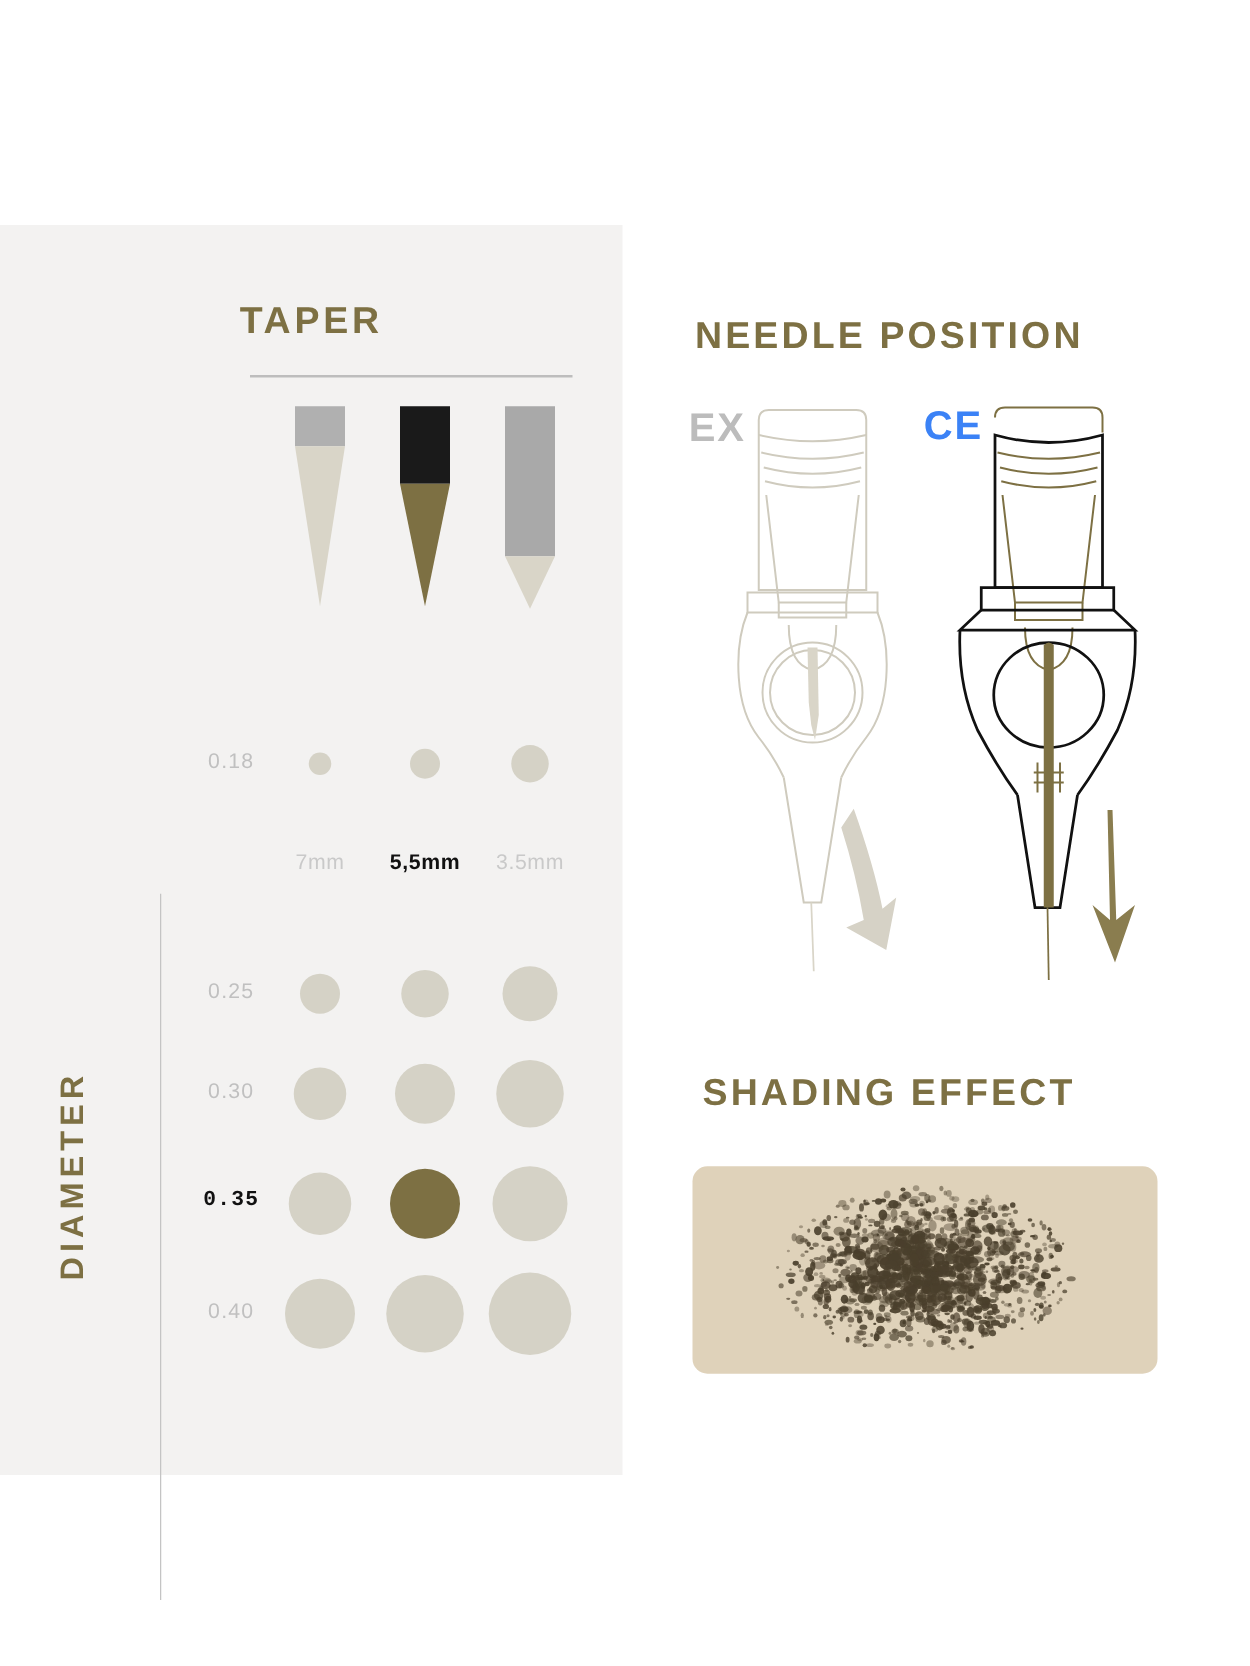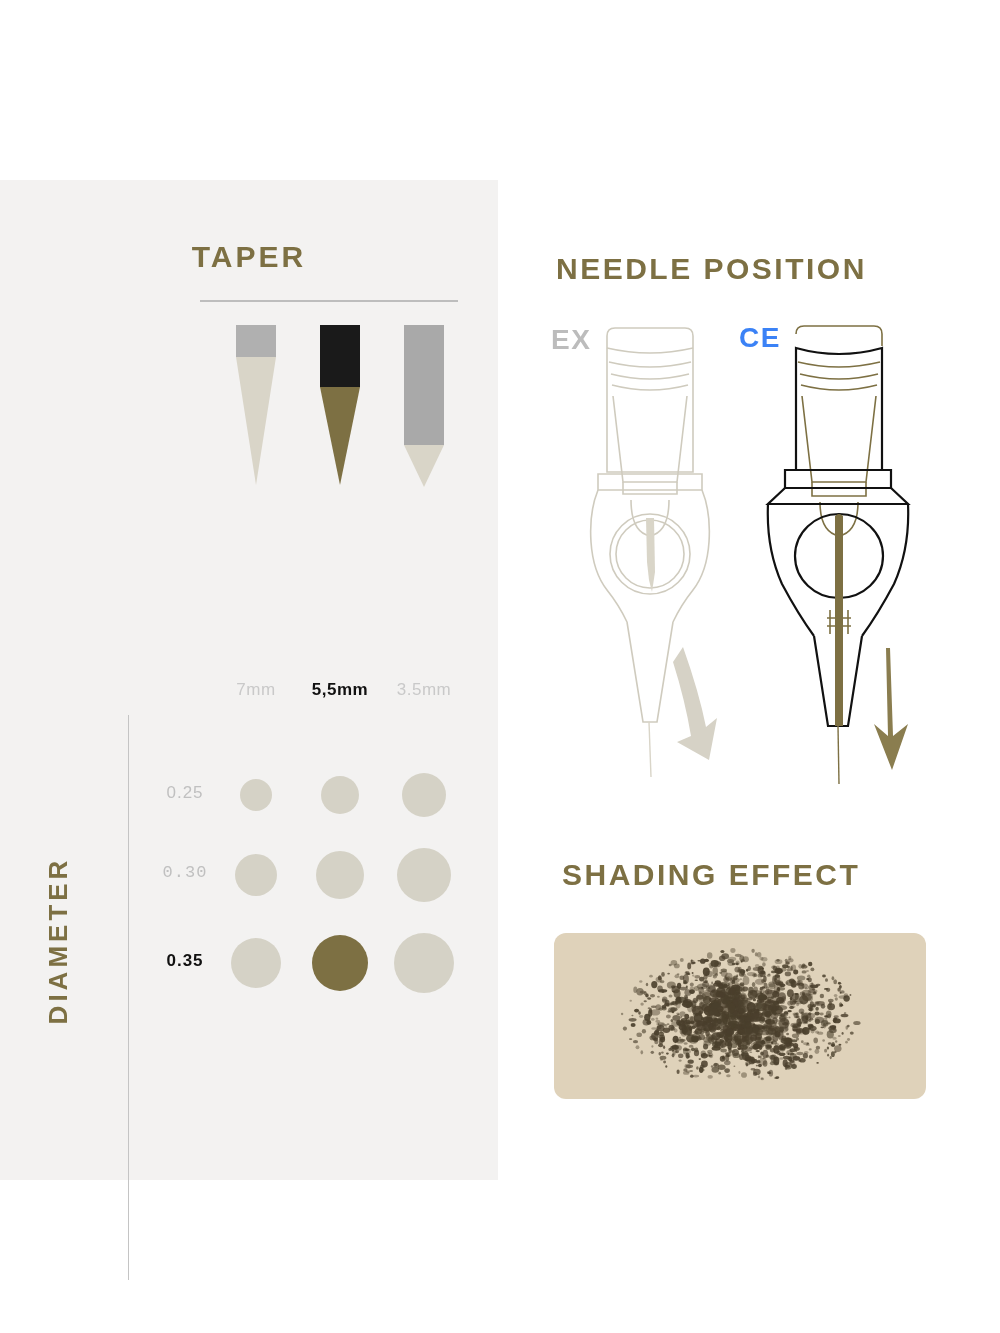--- a/index.html
+++ b/index.html
@@ -133,21 +133,21 @@
   #shading-heading {
     position: absolute;
     left: 562px; top: 858px;
     font-size: 30px; font-weight: bold;
     letter-spacing: 2.5px;
     color: #7d7043;
   }
 
   .cart-label {
     position: absolute;
-    font-size: 28px;
+    font-size: 32px;
     font-weight: bold;
     letter-spacing: 1.5px;
   }
   #cart-label-ex { left: 551px; top: 324px; color: #bcbcbc; }
   #cart-label-ce { left: 739px; top: 322px; color: #3b82f6; }
 
   #cartridge-ex { position: absolute; left: 565px; top: 322px; }
   #cartridge-ce { position: absolute; left: 752px; top: 318px; }
 
   #shading-swatch {
@@ -183,37 +183,49 @@
   </div>
 
   <div class="taper-label" id="taper-label-0">7mm</div>
   <div class="taper-label active" id="taper-label-1">5,5mm</div>
   <div class="taper-label" id="taper-label-2">3.5mm</div>
 
   <div id="diameter-axis-line"></div>
   <div id="diameter-axis-label">DIAMETER</div>
 
   <div id="dot-grid">
+      <div class="grid-row" style="top: 383px;">
+        <div class="row-label" style="top: 36px;">0.18</div>
+        <div class="dot" style="width: 18px; height: 18px; left: 247px; top: 39px;"></div>
+        <div class="dot" style="width: 24px; height: 24px; left: 328px; top: 36px;"></div>
+        <div class="dot" style="width: 30px; height: 30px; left: 409px; top: 33px;"></div>
+      </div>
       <div class="grid-row" style="top: 567px;">
         <div class="row-label" style="top: 36px;">0.25</div>
         <div class="dot" style="width: 32px; height: 32px; left: 240px; top: 32px;"></div>
         <div class="dot" style="width: 38px; height: 38px; left: 321px; top: 29px;"></div>
         <div class="dot" style="width: 44px; height: 44px; left: 402px; top: 26px;"></div>
       </div>
-      <div class="grid-row" style="top: 647px; font-family: Liberation Mono, monospace;">
+      <div class="grid-row" style="top: 647px;">
         <div class="row-label" style="top: 36px;">0.30</div>
         <div class="dot" style="width: 42px; height: 42px; left: 235px; top: 27px;"></div>
         <div class="dot" style="width: 48px; height: 48px; left: 316px; top: 24px;"></div>
         <div class="dot" style="width: 54px; height: 54px; left: 397px; top: 21px;"></div>
       </div>
-      <div class="grid-row" style="top: 735px;">
+      <div class="grid-row" style="top: 735px; font-family: Liberation Mono, monospace;">
         <div class="row-label active" style="top: 36px;">0.35</div>
         <div class="dot" style="width: 50px; height: 50px; left: 231px; top: 23px;"></div>
         <div class="dot highlight" style="width: 56px; height: 56px; left: 312px; top: 20px;"></div>
         <div class="dot" style="width: 60px; height: 60px; left: 394px; top: 18px;"></div>
+      </div>
+      <div class="grid-row" style="top: 823px;">
+        <div class="row-label" style="top: 36px;">0.40</div>
+        <div class="dot" style="width: 56px; height: 56px; left: 228px; top: 20px;"></div>
+        <div class="dot" style="width: 62px; height: 62px; left: 309px; top: 17px;"></div>
+        <div class="dot" style="width: 66px; height: 66px; left: 391px; top: 15px;"></div>
       </div>
     </div>
 </div>
 
 <div id="needle-position-heading" class="heading">NEEDLE POSITION</div>
 
 <div class="cart-label" id="cart-label-ex">EX</div>
 <div class="cart-label" id="cart-label-ce">CE</div>
 
 <svg id="cartridge-ex" width="170" height="460" viewBox="0 0 170 460">

